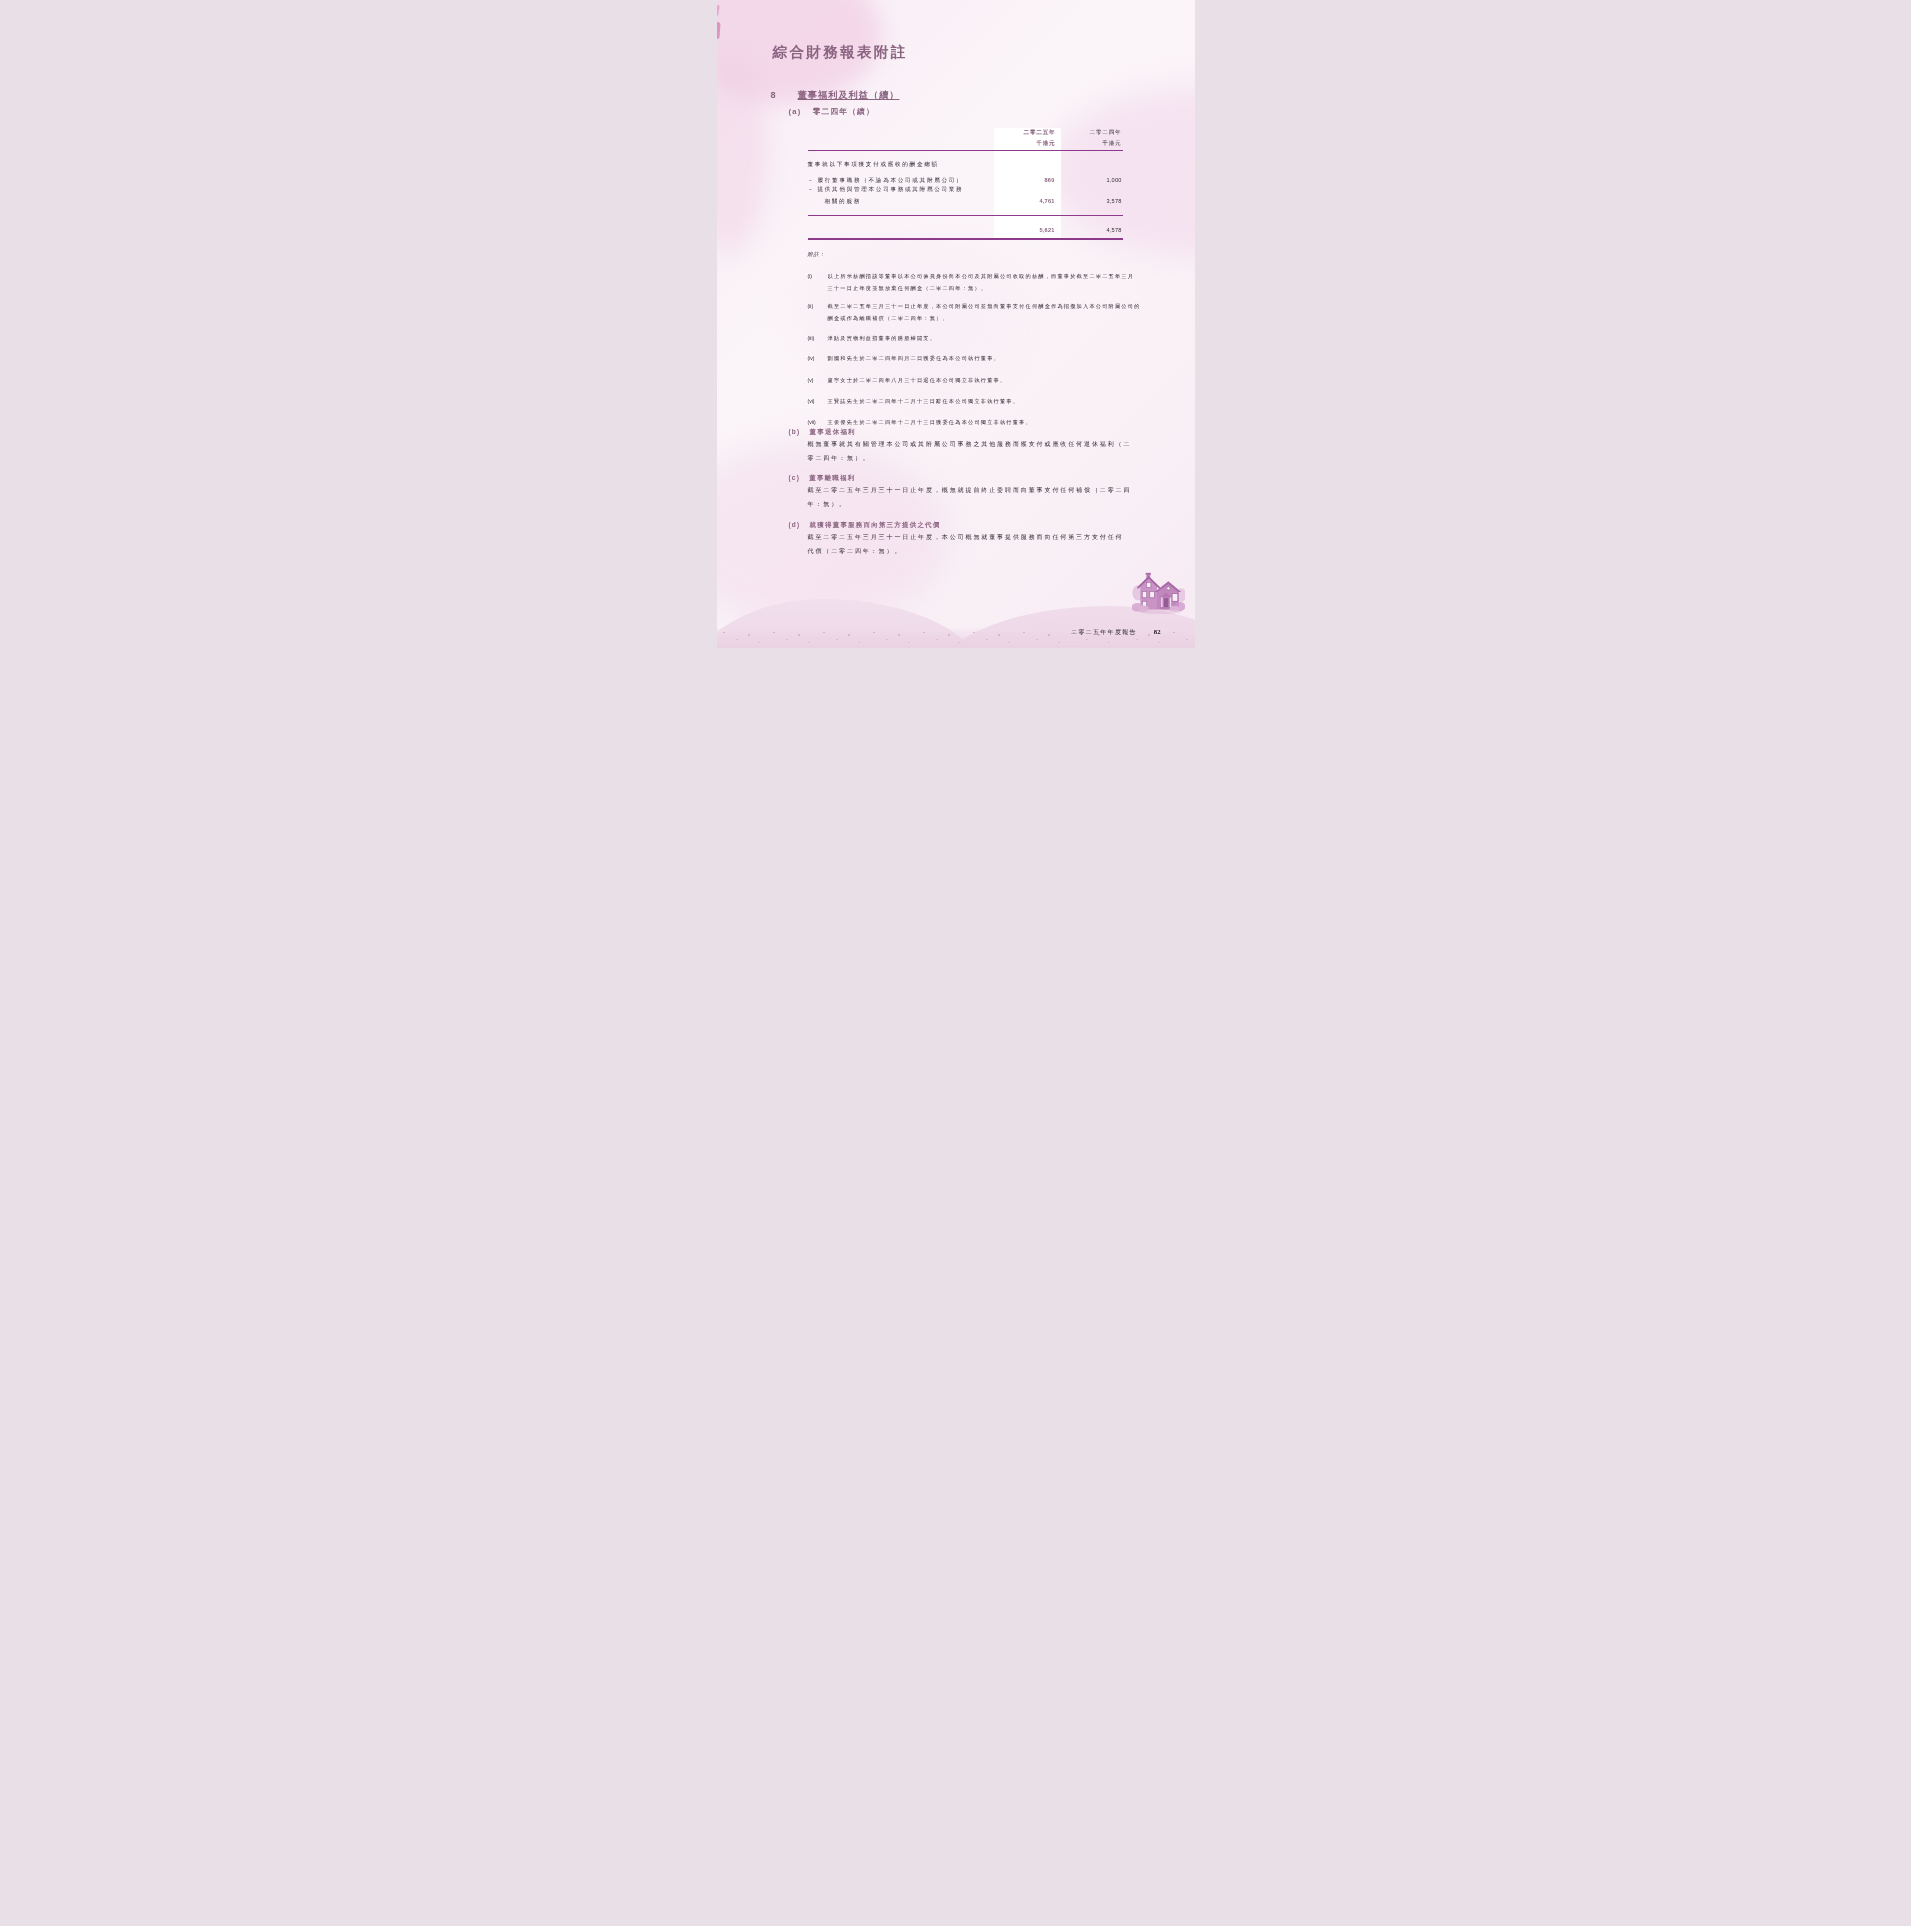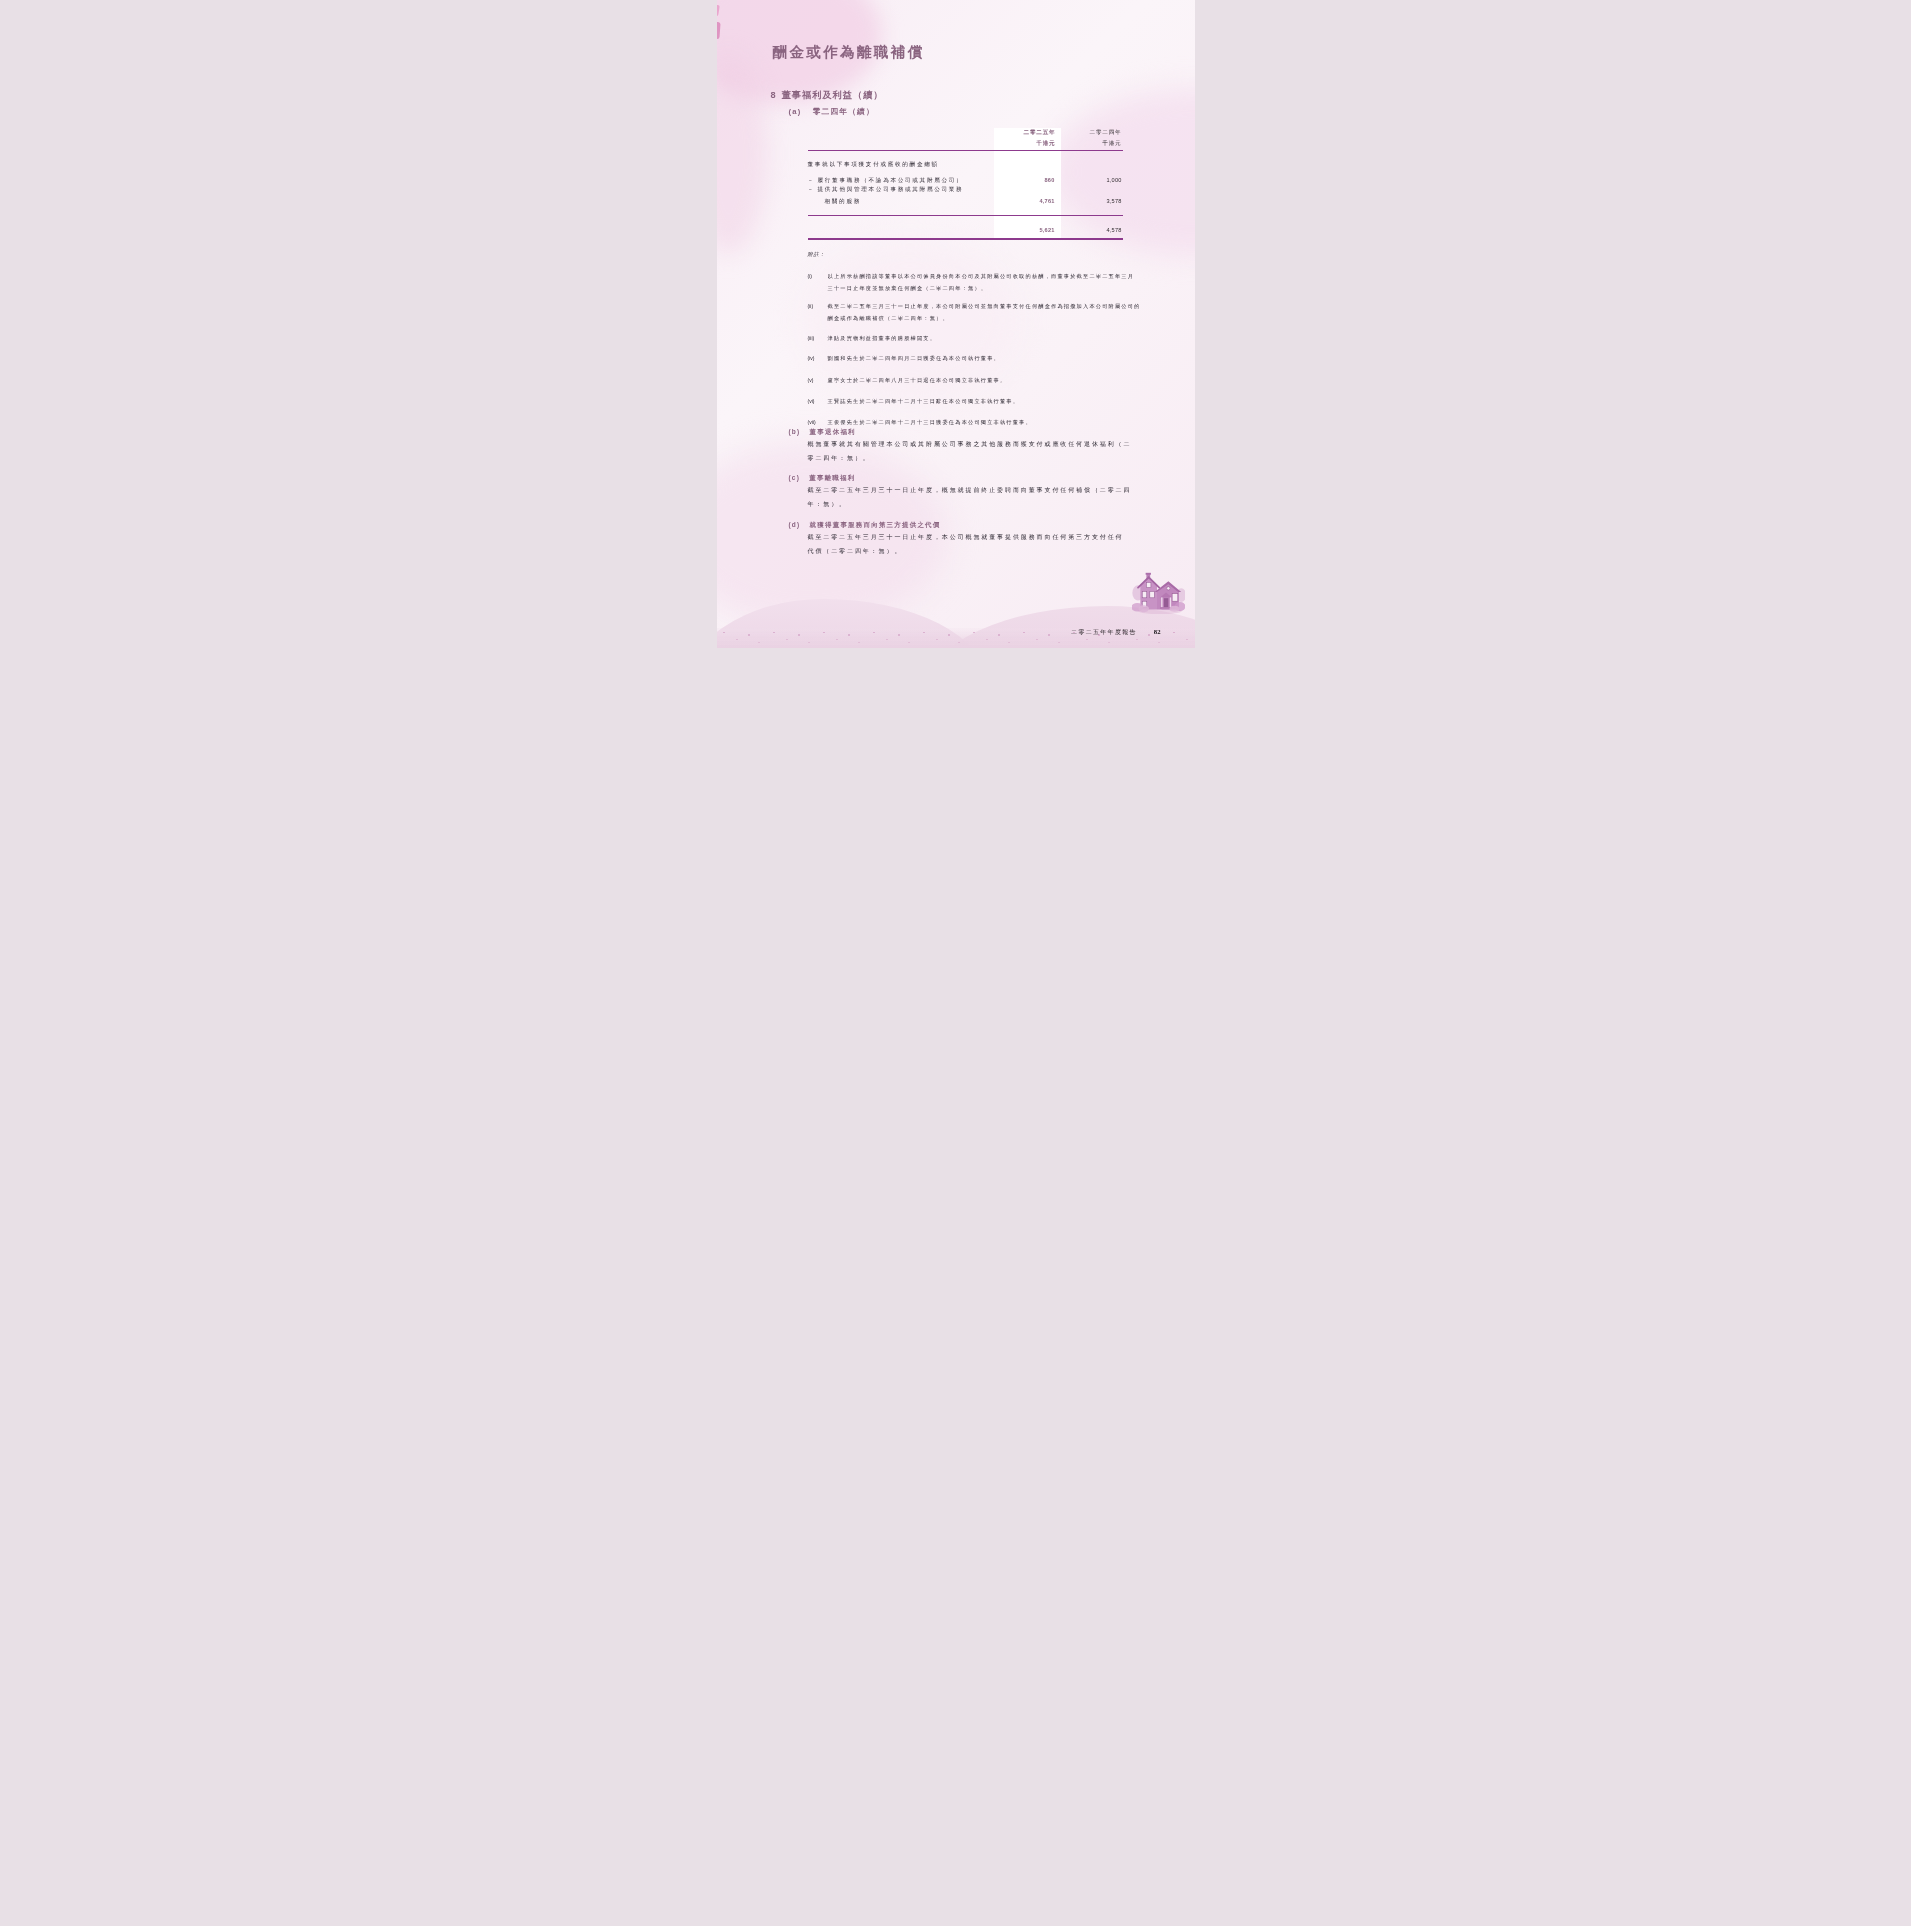--- a/index.html
+++ b/index.html
@@ -31,21 +31,21 @@
       radial-gradient(1.2px 0.8px at 20px 11.6px, rgba(214,160,198,.5) 60%, rgba(0,0,0,0) 61%),
       radial-gradient(1.9px 1.2px at 32px 7px, rgba(197,132,180,.45) 60%, rgba(0,0,0,0) 61%),
       radial-gradient(1.2px 0.8px at 42px 14.6px, rgba(216,166,201,.5) 60%, rgba(0,0,0,0) 61%),
       linear-gradient(to bottom, rgba(240,224,236,.2), #ead2e3);
     background-size:50px 20px,50px 20px,50px 20px,50px 20px,100% 100%;
     background-repeat:repeat,repeat,repeat,repeat,no-repeat;}
   .house{position:absolute;left:415px;top:570px;width:53px;height:45px;opacity:.92;}
   
   .doc-title{position:absolute;left:56px;top:43px;font-size:14.6px;font-weight:bold;color:#8a6480;letter-spacing:2.3px;white-space:nowrap;}
   .sec-head{position:absolute;top:89px;left:54px;font-size:9.2px;font-weight:bold;color:#8a6480;letter-spacing:1px;white-space:nowrap;}
-  .sec-head .sec-title-txt{margin-left:5px;}
+  .sec-head .sec-title-txt{margin-left:21px;text-decoration:underline;}
   .sub-head-a{position:absolute;top:107px;left:72px;font-size:7.7px;font-weight:bold;color:#8a6480;letter-spacing:1.2px;white-space:nowrap;}
   .sub-head-a .sub-title-txt{margin-left:11.2px;}
   
   .col-highlight{position:absolute;left:277px;top:128px;width:67px;height:111px;background:#ffffff;}
   .rule{position:absolute;left:91px;width:315px;height:0.8px;background:#8d3a8d;}
   .rule-1{top:150px;}
   .rule-2{top:215px;}
   .rule-thick{top:238px;height:1.9px;}
   .th25{position:absolute;left:262px;width:77px;text-align:right;font-size:5.6px;font-weight:bold;color:#8a6480;letter-spacing:0.8px;}
   .th24{position:absolute;left:328px;width:77px;text-align:right;font-size:5.6px;color:#2f2a2e;letter-spacing:0.8px;}
@@ -125,21 +125,21 @@
     <rect x="100" y="72" width="3.5" height="26" fill="#eedaec"></rect>
     <rect x="84" y="74" width="12" height="24" fill="#8d4f8c"></rect>
     <rect x="74" y="98" width="32" height="4" fill="#ad6fab"></rect>
     <rect x="78" y="102" width="26" height="3" fill="#c791c4" opacity="0.8"></rect>
     <ellipse cx="14" cy="98" rx="16" ry="11" fill="#cf9bca" opacity="0.8"></ellipse>
     <ellipse cx="31" cy="102" rx="14" ry="9" fill="#dbb1d5" opacity="0.85"></ellipse>
     <ellipse cx="127" cy="96" rx="14" ry="12" fill="#c98fc5" opacity="0.75"></ellipse>
     <ellipse cx="112" cy="102" rx="13" ry="8" fill="#dcb4d6" opacity="0.85"></ellipse>
   </svg>
 
-  <div class="doc-title">酬金或作為離職補償</div>
+  <div class="doc-title">綜合財務報表附註</div>
 
   <div class="sec-head">
     <span class="sec-num-txt">8</span><span class="sec-title-txt">董事福利及利益（續）</span>
   </div>
 
   <div class="sub-head-a">
     <span>(a)</span><span class="sub-title-txt">零二四年（續）</span>
   </div>
 
   <div class="col-highlight"></div>

